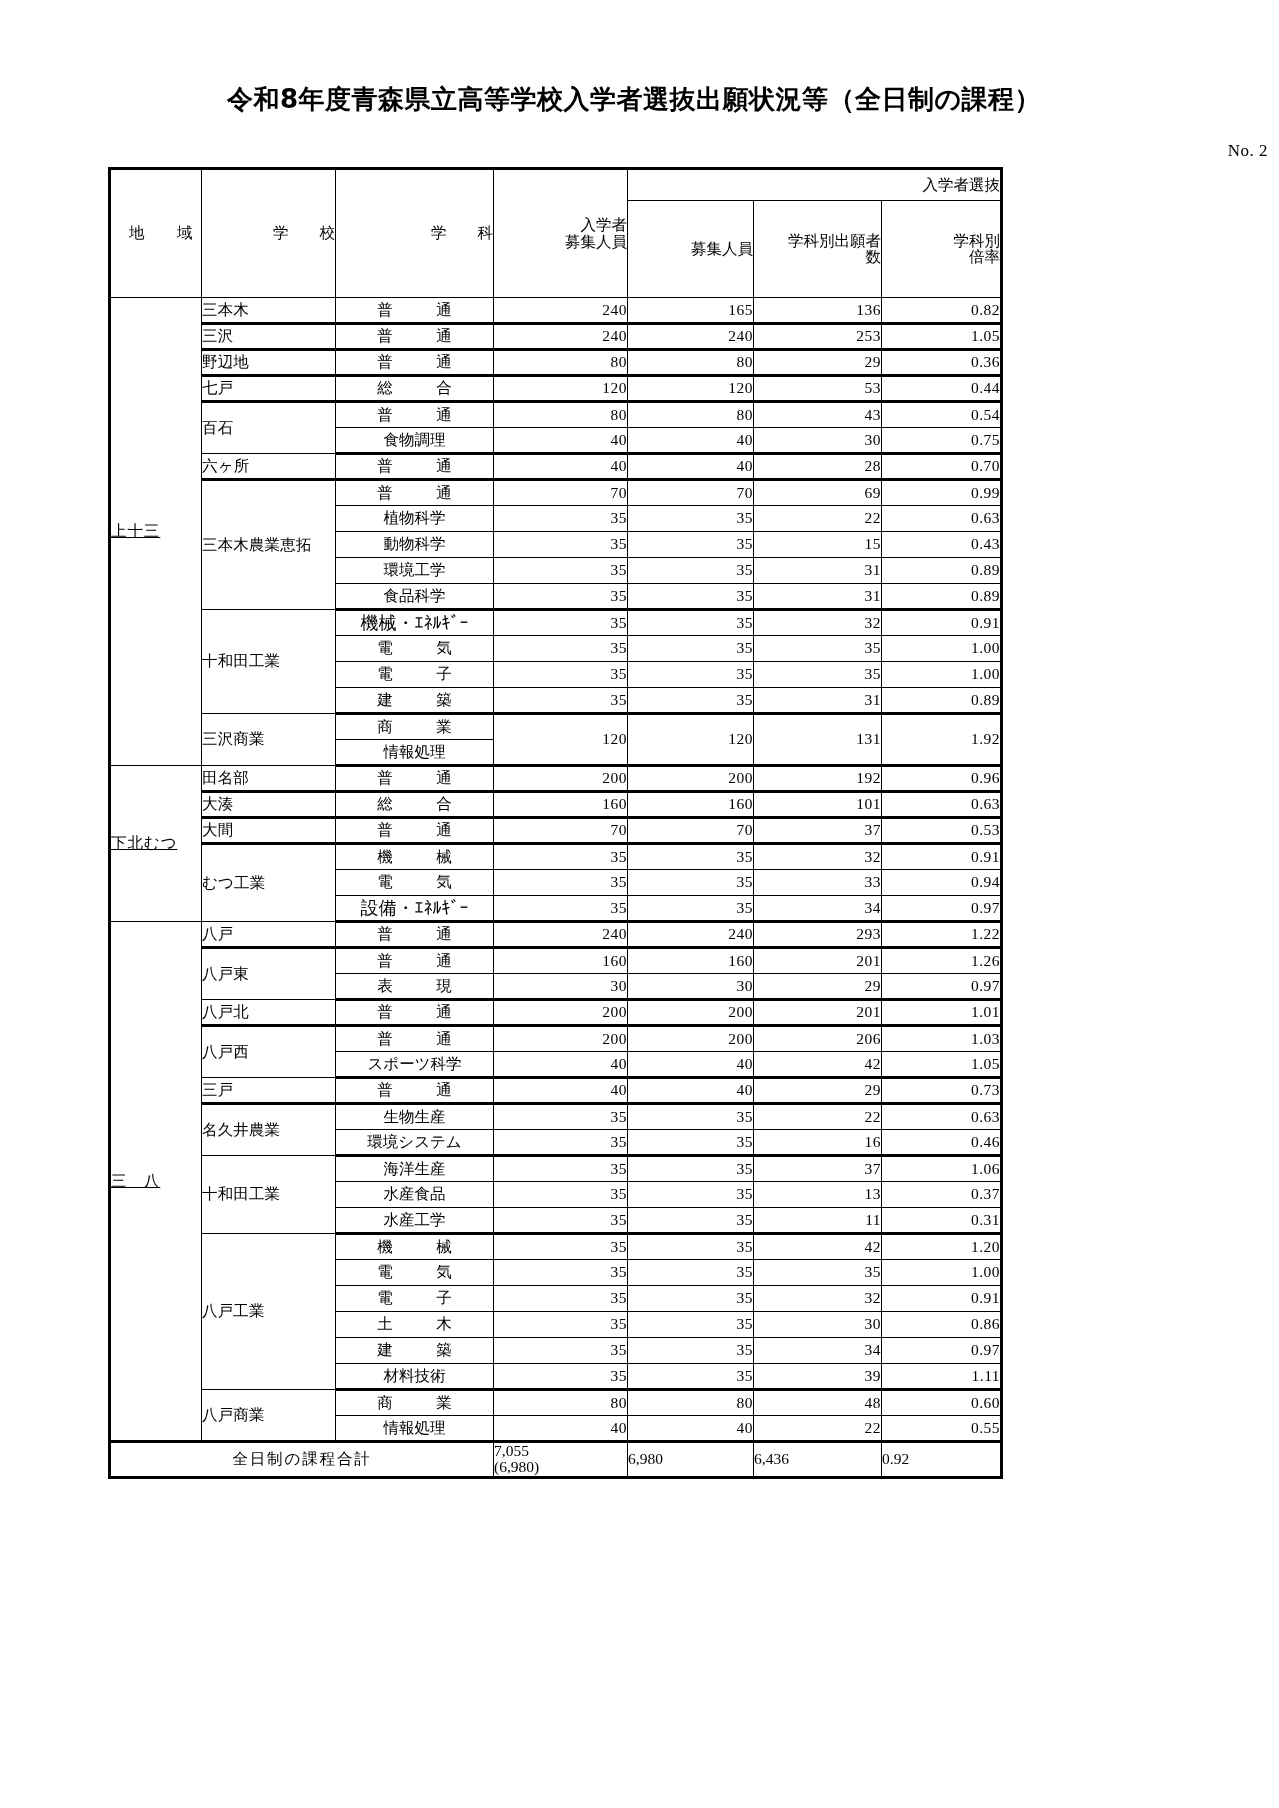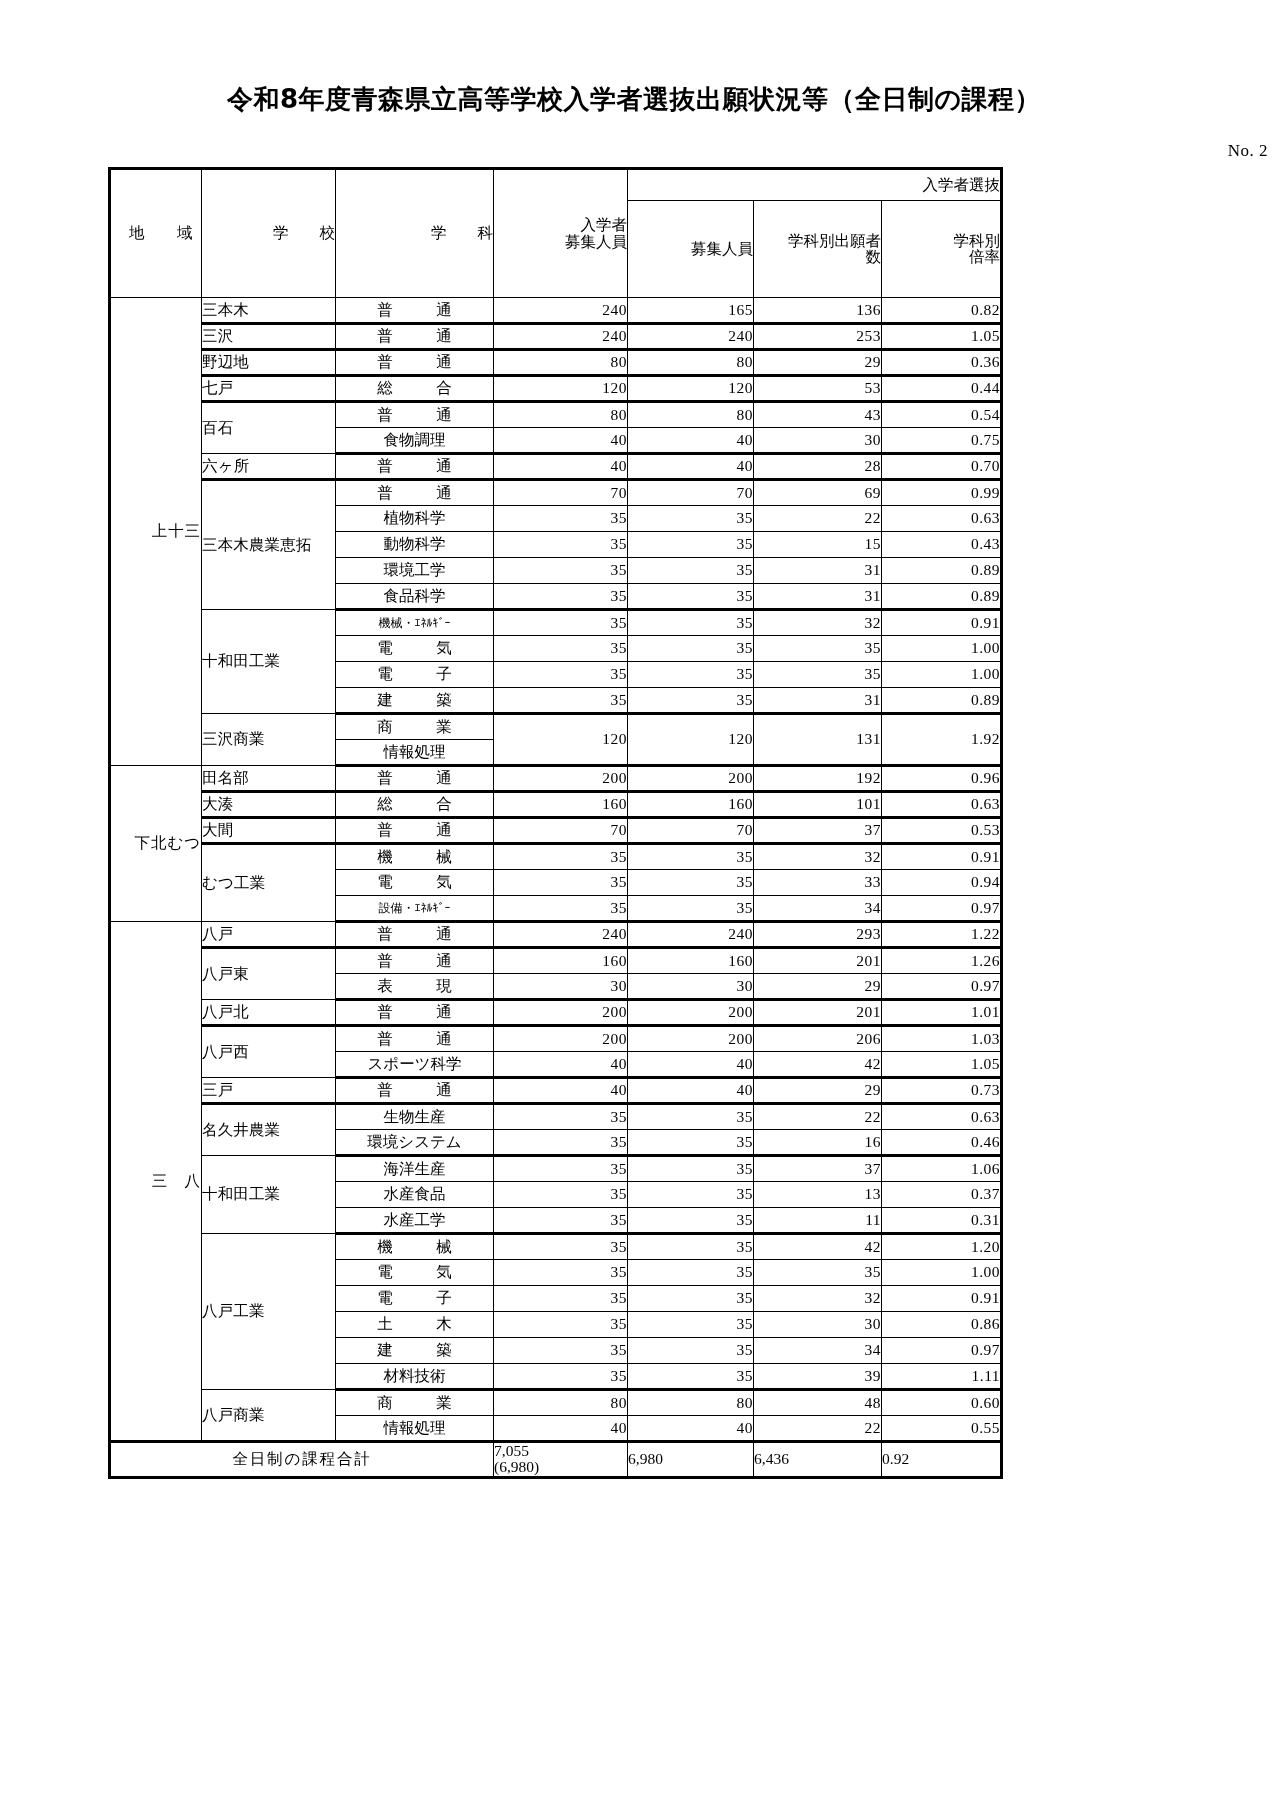--- a/index.html
+++ b/index.html
@@ -76,44 +76,45 @@
     font-size: 17px;
     line-height: 1.25;
     padding: 3px 2px;
   }
   .hdr-tall { height: 96px; }
   .spaced {
     letter-spacing: 0.55em;
     padding-left: 0.55em;
   }
   .cell-region {
-    text-align: right;
+    text-align: left;
     font-size: 17px;
     letter-spacing: 0.06em;
     padding: 2px 3px;
     vertical-align: top;
+    text-decoration: underline;
   }
   .cell-school {
     text-align: left;
     font-size: 17px;
     padding: 2px 4px;
     letter-spacing: 0.01em;
   }
   .cell-school.center { vertical-align: middle; }
   .cell-dept {
     text-align: center;
     font-size: 17px;
     padding: 2px 4px;
   }
   .cell-dept.sp2 {
     letter-spacing: 0.9em;
     padding-left: 0.9em;
   }
   .cell-dept.small {
-    font-size: 12px;
+    font-size: 18px;
   }
   .num {
     text-align: right;
     font-size: 17px;
     padding: 2px 7px 2px 2px;
     font-family: "Liberation Serif", "DejaVu Serif", serif;
     letter-spacing: 0.03em;
   }
   .row-h { height: 26px; }
 

